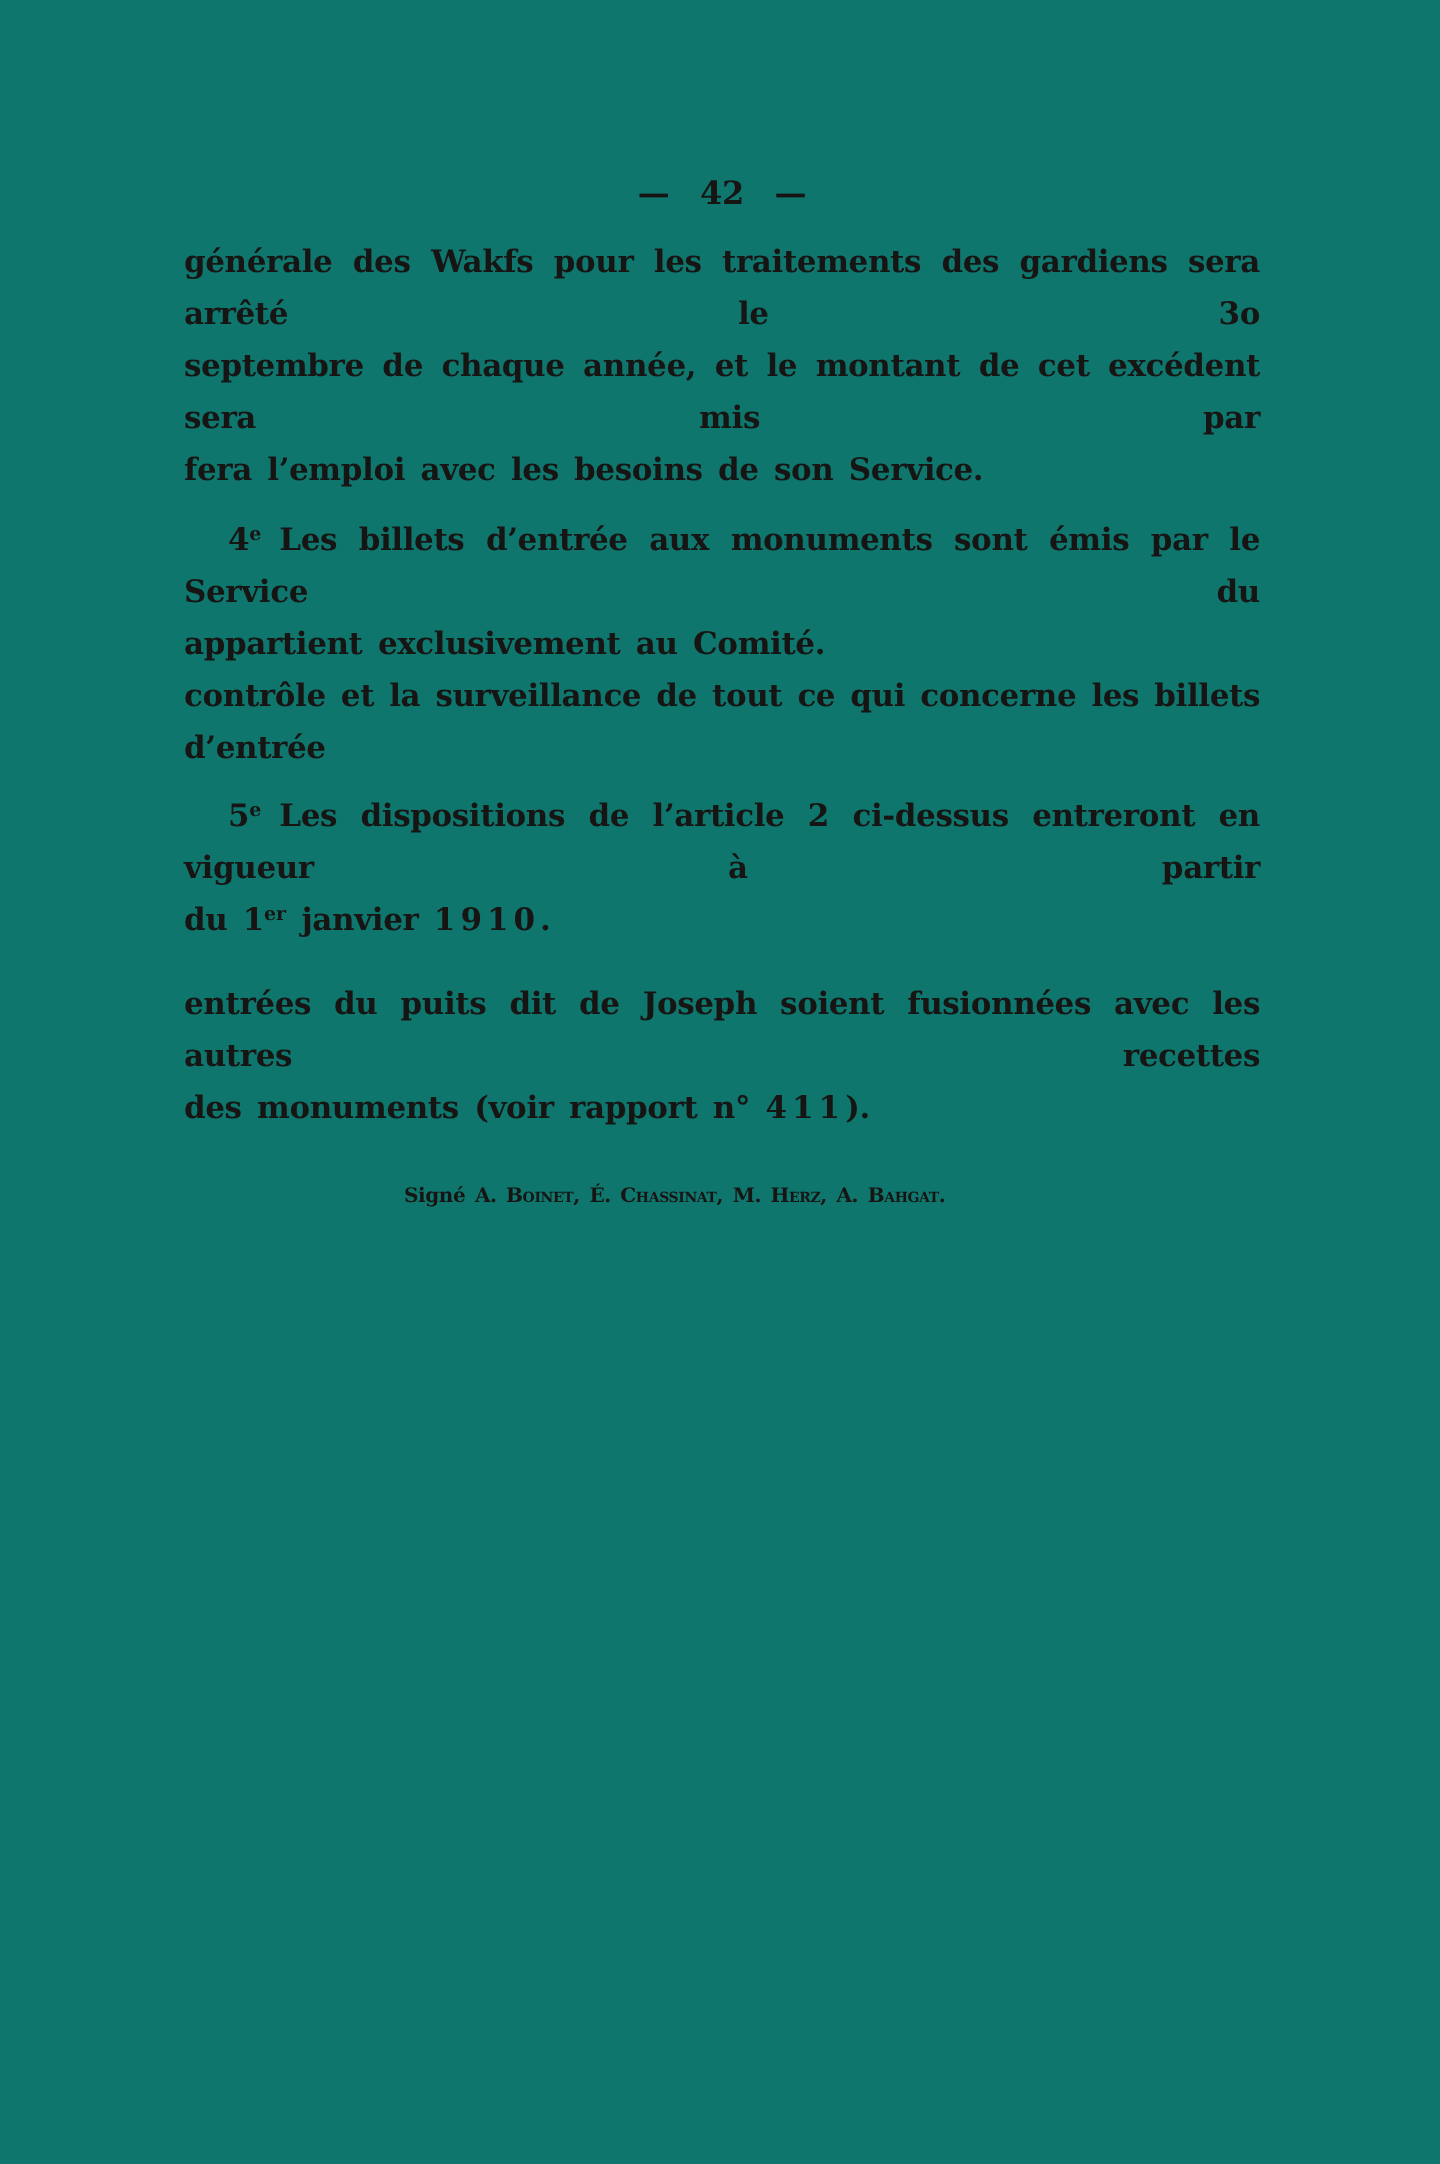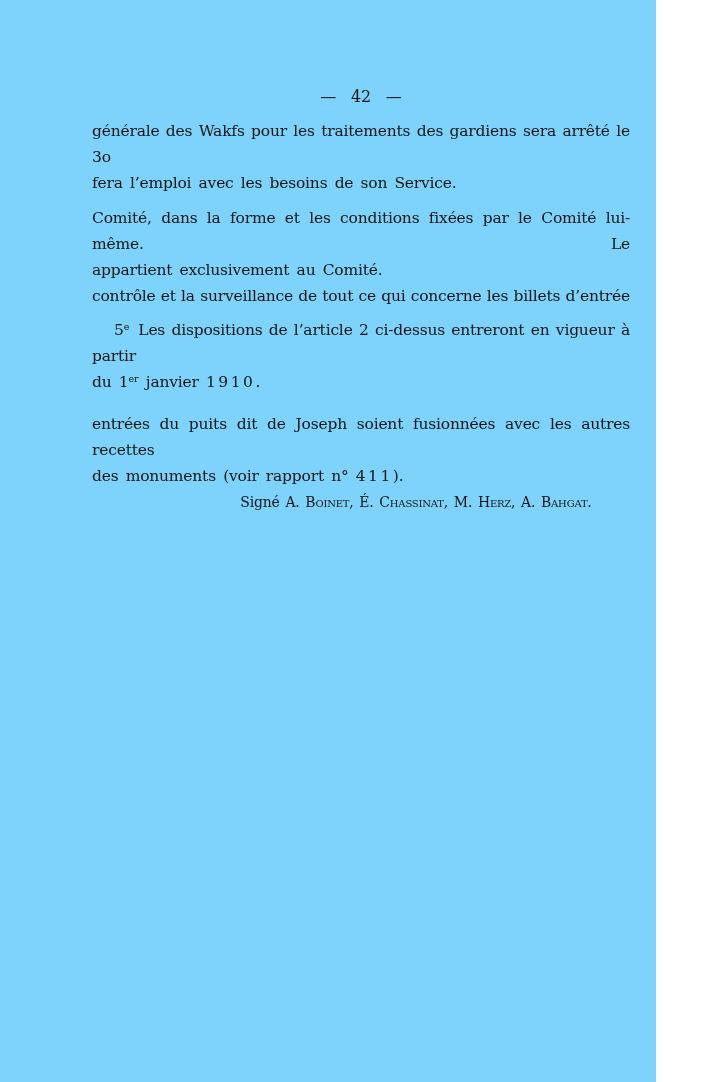--- a/index.html
+++ b/index.html
@@ -2,26 +2,26 @@
 <html><head>
 <meta charset="utf-8">
 <style>
   html, body {
     margin: 0;
     padding: 0;
     background: #ffffff;
   }
   .page {
     position: relative;
-    width: 656px;
+    width: 720px;
     height: 1082px;
-    background: #7dd3fc;
+    background: #0f766e;
     overflow: hidden;
     font-family: "DejaVu Serif", "Liberation Serif", serif;
-    font-weight: 400;
+    font-weight: 700;
     color: #171513;
   }
   .text-block {
     position: absolute;
     left: 92px;
     top: 84px;
     width: 538px;
     font-size: 15.5px;
     line-height: 26px;
     letter-spacing: -0.2px;
@@ -48,42 +48,44 @@
   .line.ind { text-indent: 22px; }
   sup.ord {
     font-size: 9.5px;
     line-height: 0;
     vertical-align: 5px;
     letter-spacing: 0;
   }
   sup.ord.gap { margin-right: 9px; }
   .figs { letter-spacing: 2.5px; }
   .signature {
-    text-align: center;
+    margin-top: 19px;
+    text-align: left;
     padding-left: 110px;
-    font-size: 14px;
+    font-size: 10px;
     word-spacing: 1.5px;
   }
   .sc { font-variant: small-caps; }
 </style>
 </head>
 <body>
 
 <div class="page">
   <div class="text-block">
 
     <div class="header-line">— 42 —</div>
 
     <div class="para para-1">
       <div class="line">générale des Wakfs pour les traitements des gardiens sera arrêté le 3o</div>
+      <div class="line">septembre de chaque année, et le montant de cet excédent sera mis par</div>
       <div class="line last">fera l’emploi avec les besoins de son Service.</div>
     </div>
 
     <div class="para para-2">
-      <div class="line">Comité, dans la forme et les conditions fixées par le Comité lui-même. Le</div>
+      <div class="line ind"><span>4</span><sup class="ord gap">e</sup><span>Les billets d’entrée aux monuments sont émis par le Service du</span></div>
       <div class="line last">appartient exclusivement au Comité.</div>
       <div class="line">contrôle et la surveillance de tout ce qui concerne les billets d’entrée</div>
     </div>
 
     <div class="para para-3">
       <div class="line ind"><span>5</span><sup class="ord gap">e</sup><span>Les dispositions de l’article 2 ci-dessus entreront en vigueur à partir</span></div>
       <div class="line last"><span>du 1</span><sup class="ord">er</sup><span> janvier </span><span class="figs">1910</span><span>.</span></div>
     </div>
 
     <div class="para para-4">

